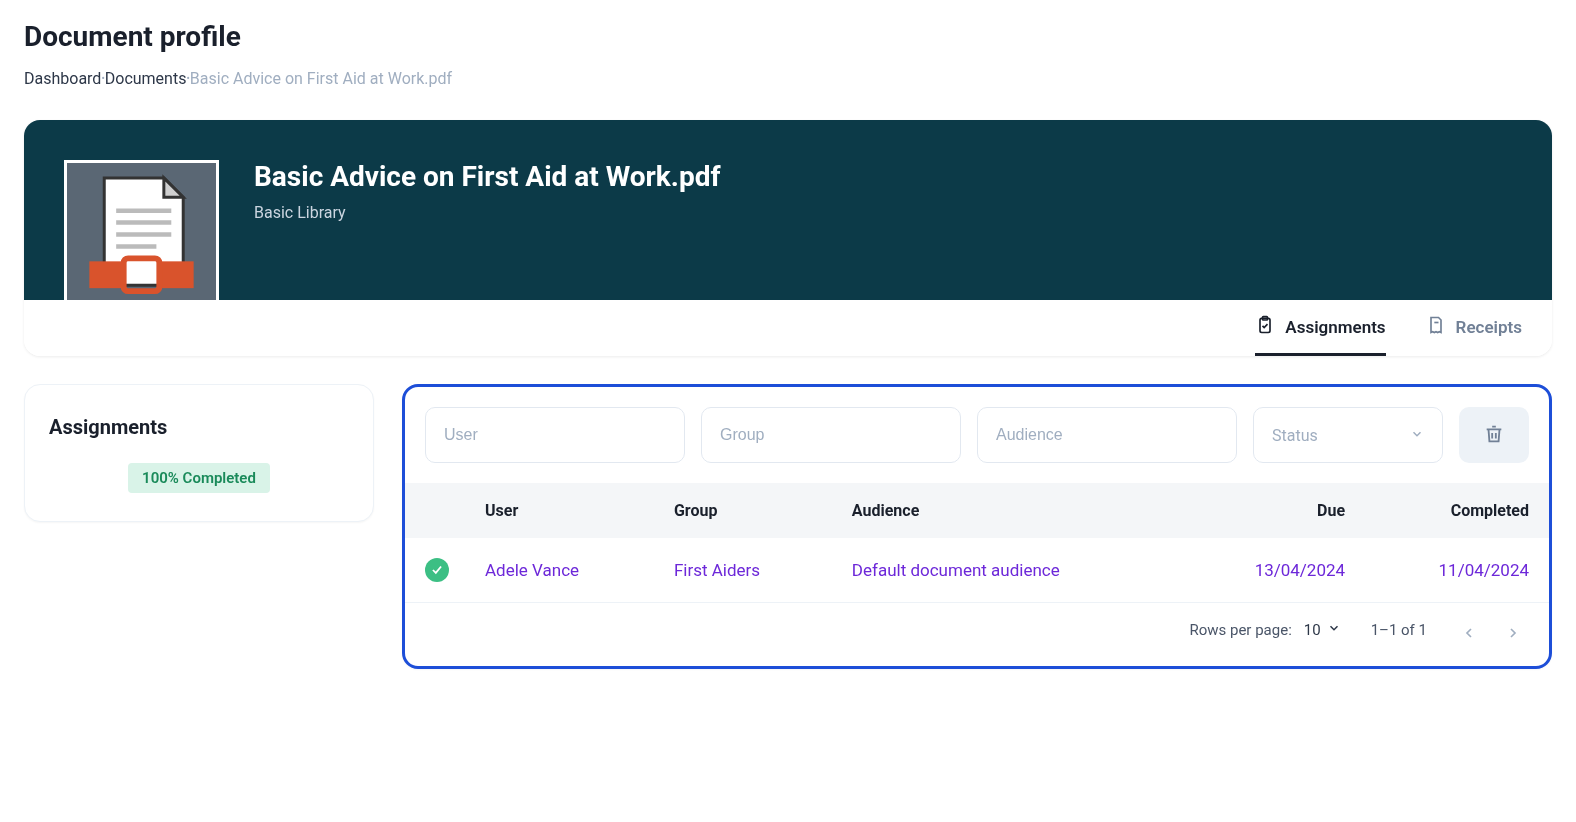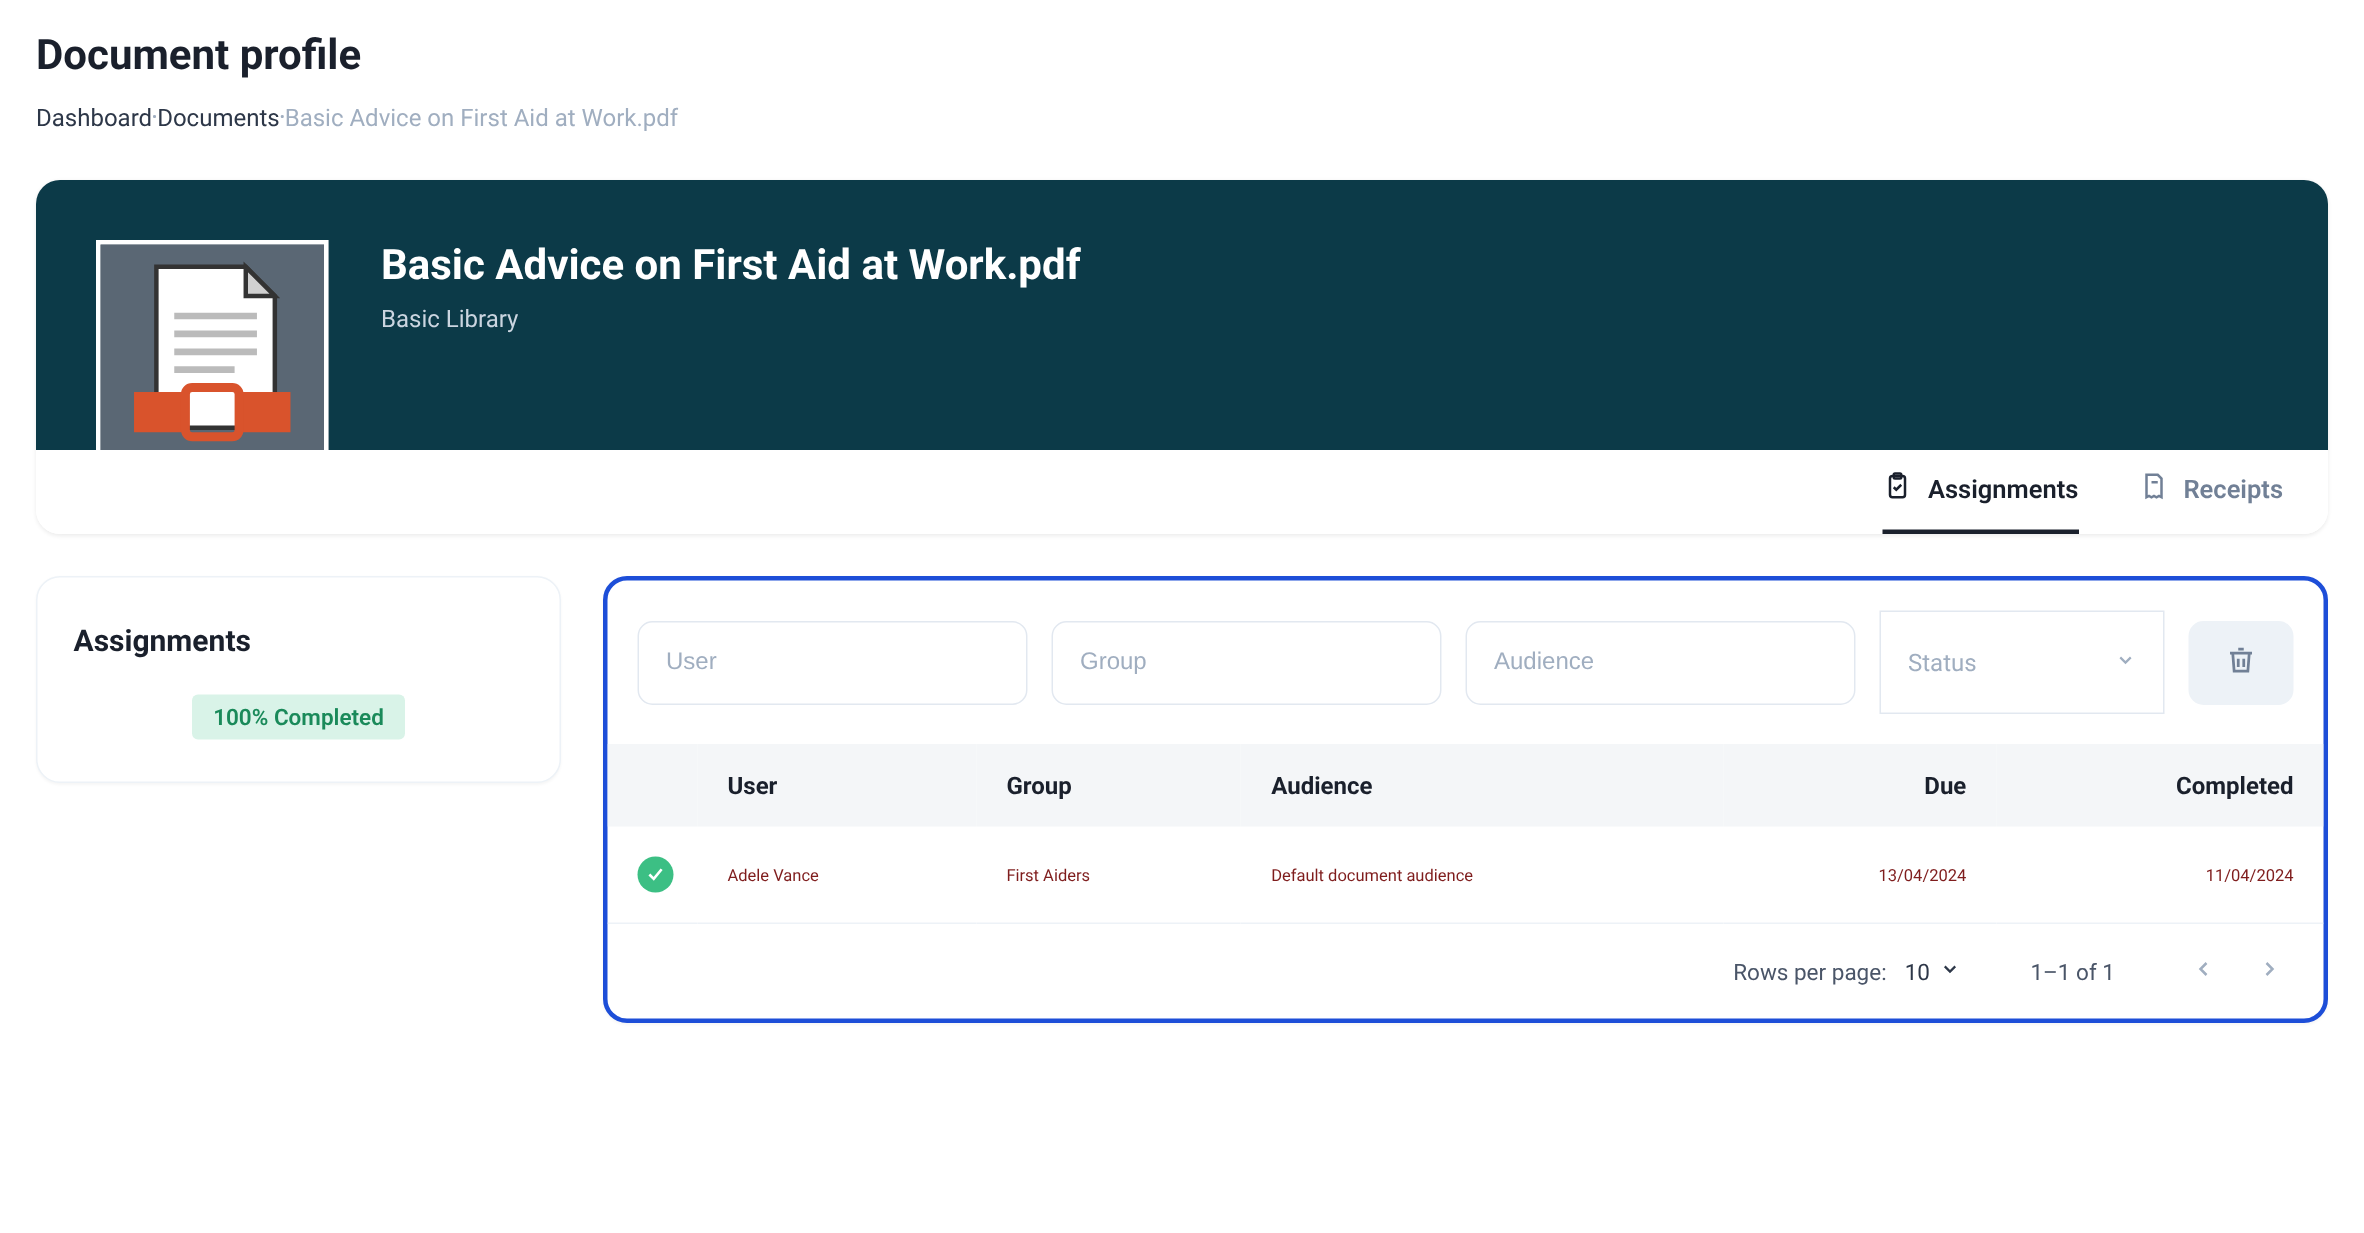--- a/index.html
+++ b/index.html
@@ -167,23 +167,23 @@
     border: 1px solid #e2e8f0;
     border-radius: 10px;
     padding: 0 18px;
     font-size: 16px;
     color: #4a5568;
     background: #ffffff;
   }
   .filter-input::placeholder { color: #a0aec0; }
   .status-select {
     width: 190px;
-    height: 69px;
+    height: 56px;
     border: 1px solid #e2e8f0;
-    border-radius: 0;
+    border-radius: 10px;
     padding: 0 18px;
     font-size: 16px;
     color: #a0aec0;
     display: flex;
     align-items: center;
     justify-content: space-between;
     cursor: pointer;
     background: #ffffff;
   }
   .clear-btn {
@@ -206,40 +206,40 @@
     text-align: left;
     font-size: 16px;
     font-weight: 700;
     color: #1a202c;
     padding: 18px 20px;
   }
   th.right, td.right { text-align: right; }
   th.status-col, td.status-col { width: 60px; padding-left: 20px; padding-right: 0; }
   tbody td {
     padding: 20px;
-    font-size: 11px;
-    color: #7f1d1d;
+    font-size: 17px;
+    color: #6d28d9;
     border-bottom: 1px solid #edf2f7;
   }
   .status-icon {
     width: 24px; height: 24px;
     background: #3cbf84;
     border-radius: 50%;
     display: inline-flex;
     align-items: center;
     justify-content: center;
     color: #fff;
   }
   .status-icon svg { width: 14px; height: 14px; }
 
   .table-footer {
     display: flex;
     justify-content: flex-end;
-    align-items: center;
-    gap: 47px;
+    align-items: flex-start;
+    gap: 30px;
     padding: 18px 24px;
     font-size: 15px;
     color: #4a5568;
   }
   .rpp { display: flex; align-items: center; gap: 12px; }
   .rpp-select {
     display: flex; align-items: center; gap: 6px;
     cursor: pointer; color: #2d3748;
   }
   .pager { display: flex; align-items: center; gap: 20px; }

